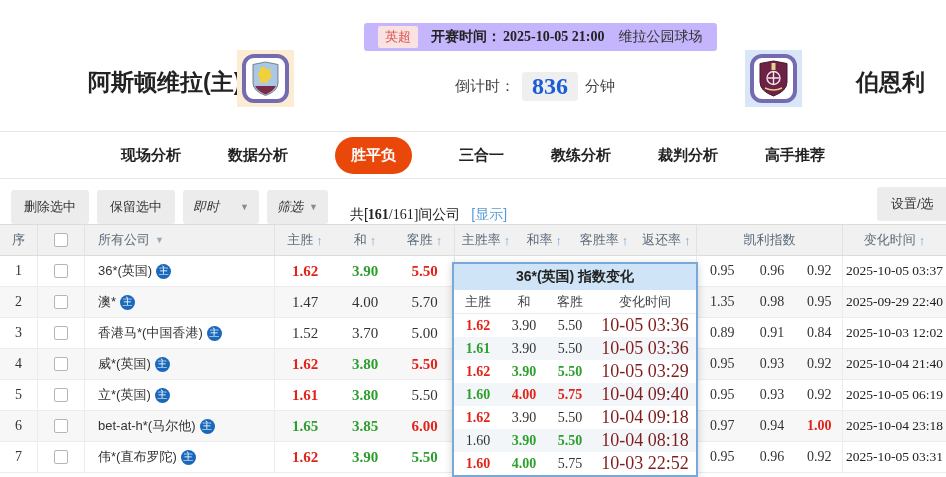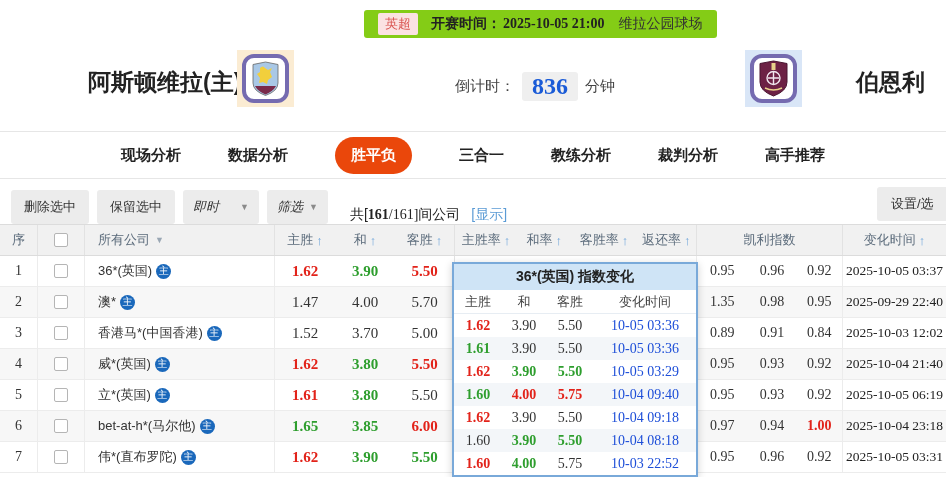--- a/index.html
+++ b/index.html
@@ -2,21 +2,21 @@
 <html lang="zh"><head>
 <meta charset="utf-8">
 <style>
   * { margin:0; padding:0; box-sizing:border-box; }
   html,body { width:946px; height:477px; overflow:hidden; background:#fff;
     font-family:"Liberation Sans","DejaVu Sans",sans-serif; color:#333; }
   .num { font-family:"Liberation Serif","DejaVu Serif",serif; }
 
   
   .topbar { position:relative; height:40px; }
-  .topbar-box { position:absolute; left:364px; top:10px; height:28px; background:#84cc16;
+  .topbar-box { position:absolute; left:364px; top:23px; height:28px; background:#c4b5fd;
     border-radius:3px; display:flex; align-items:center; padding:0 14px; font-size:14px; white-space:nowrap; }
   .league-badge { background:#fbe2e2; color:#d9534f; font-size:13px; padding:2px 7px; border-radius:2px; margin-right:13px; }
   .kickoff-label,.kickoff-time { font-weight:bold; color:#222; }
   .kickoff-time { margin-left:2px; }
   .venue { margin-left:14px; color:#333; }
 
   
   .match { position:relative; height:91px; }
   .team-name { position:absolute; top:27px; font-size:23px; font-weight:bold; color:#222; }
   .home-name { left:88px; }
@@ -85,21 +85,21 @@
   
   .popup { position:absolute; left:452px; top:262px; width:246px; background:#fff;
     border:2px solid #79a9d9; box-shadow:0 2px 8px rgba(0,0,0,.18); z-index:10; }
   .popup-title { height:26px; background:#cfe4f6; display:flex; align-items:center; justify-content:center;
     font-size:14px; font-weight:bold; color:#222; }
   .popup-grid { display:grid; grid-template-columns:48px 44px 48px 102px; }
   .popup-head { height:24px; font-size:13px; color:#444; border-bottom:1px solid #e7edf3; background:#fff; }
   .popup-head > span, .popup-row > span { display:flex; align-items:center; justify-content:center; }
   .popup-row { height:23px; font-size:14px; }
   .popup-row.alt { background:#f3f6f9; }
-  .popup-row .t { font-size:14px; color:#1d4ed8; }
+  .popup-row .t { font-size:18px; color:#7f1d1d; }
 </style>
 </head>
 <body>
 
 <div class="topbar">
   <div class="topbar-box">
     <span class="league-badge">英超</span>
     <span class="kickoff-label">开赛时间：</span>
     <span class="kickoff-time num">2025-10-05 21:00</span>
     <span class="venue">维拉公园球场</span>

